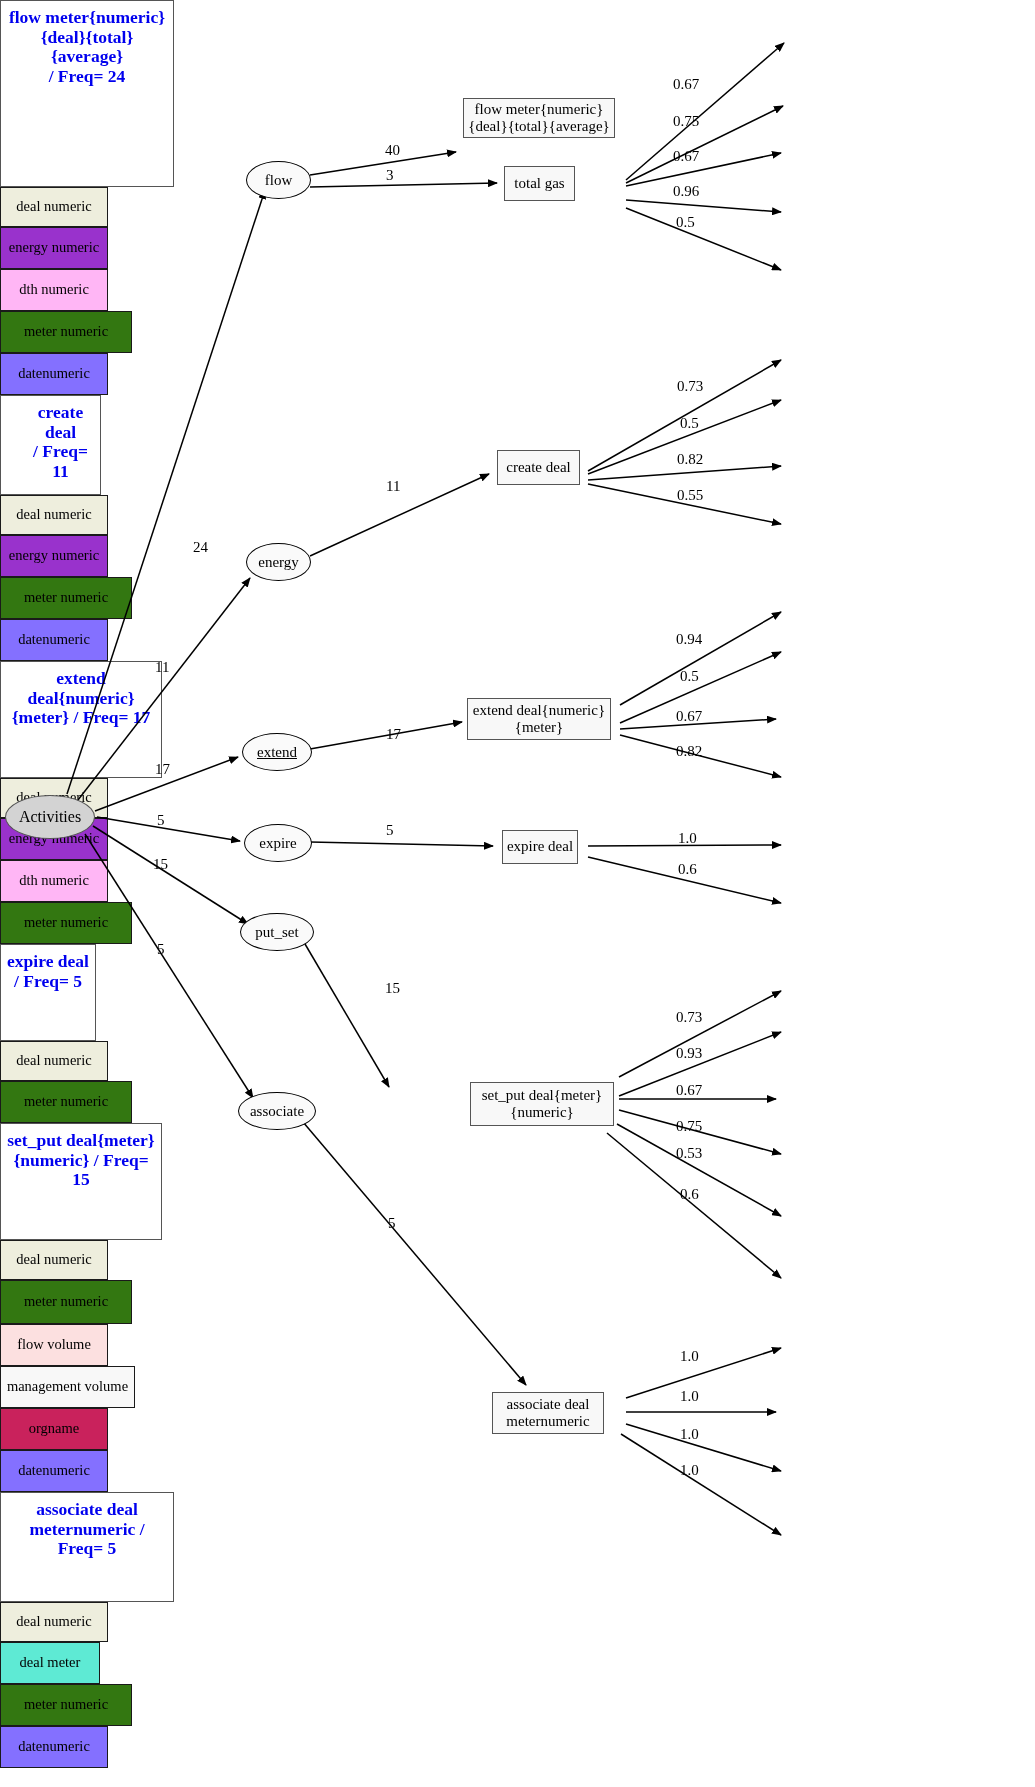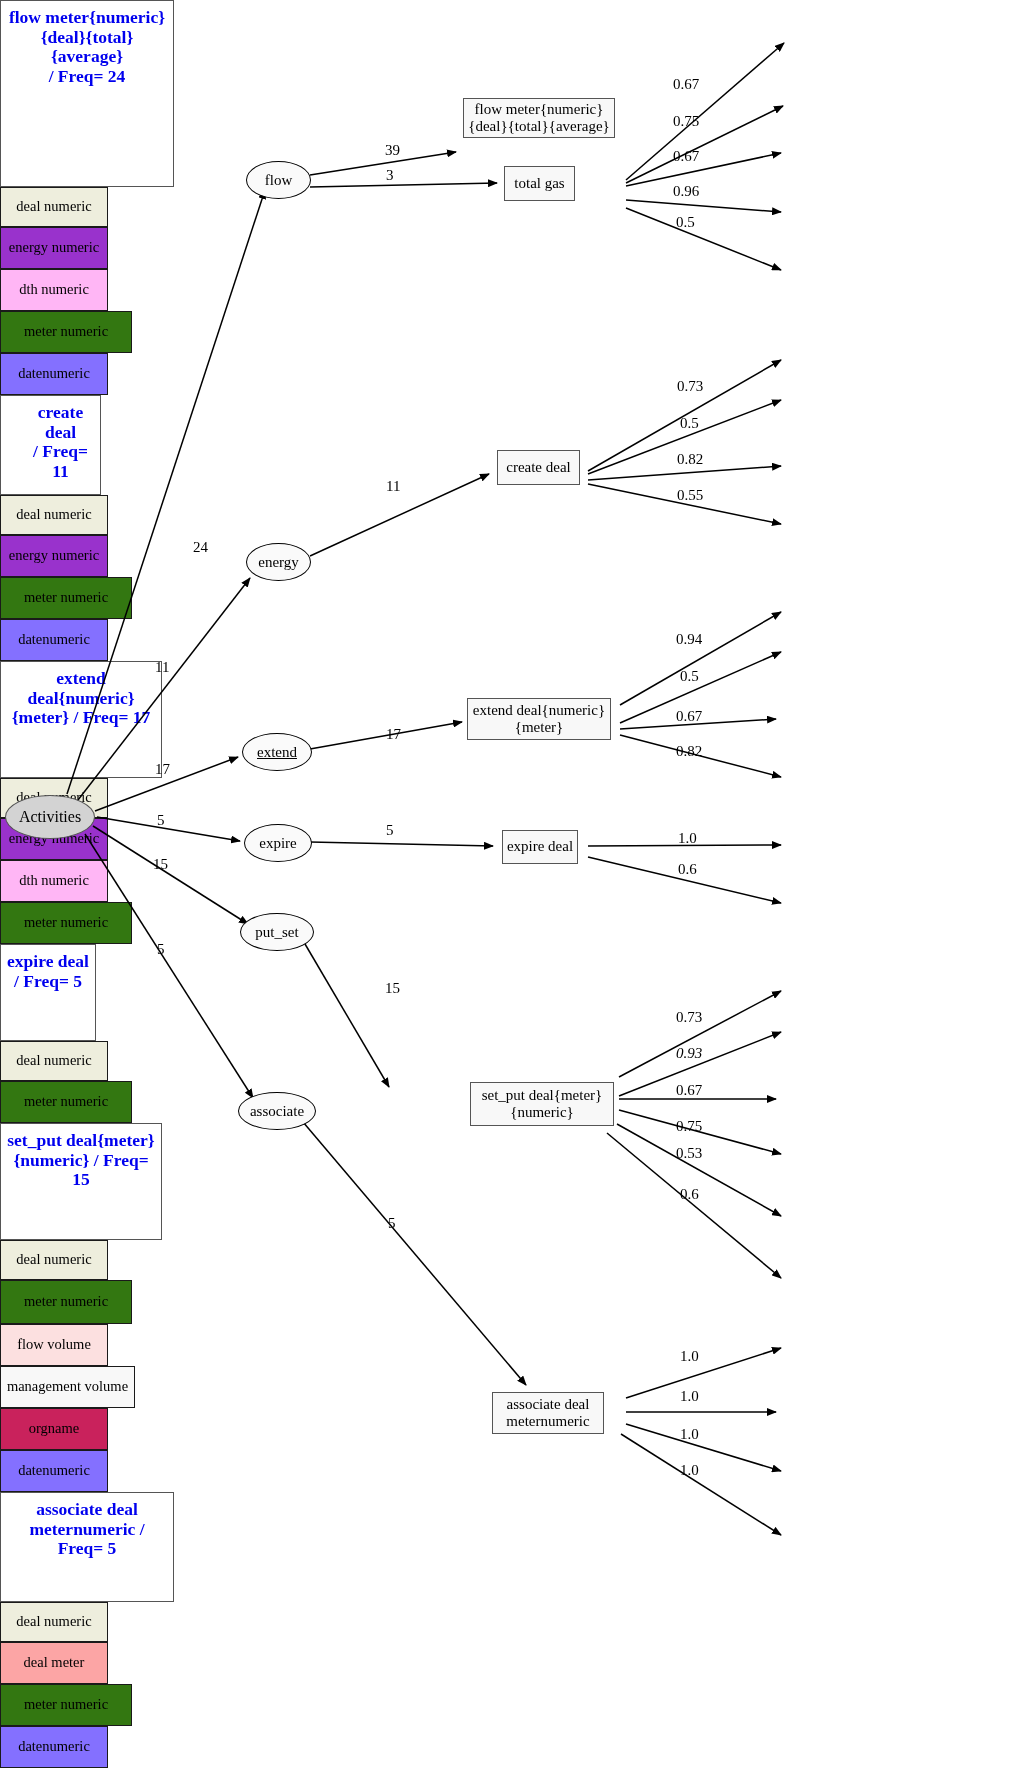--- a/index.html
+++ b/index.html
@@ -147,21 +147,21 @@
   <div class="edge-label" style="left:157px;top:942px;">5</div>
 
   <div class="cluster" style="left:453px;top:27px;width:174px;height:187px;">
     <div class="cluster-label">flow meter{numeric}
 {deal}{total}{average}
 / Freq= 24</div>
     <div class="inner-box" style="position:absolute;left:463px;top:98px;width:152px;height:40px;">flow meter{numeric}
 {deal}{total}{average}</div>
     <div class="inner-box" style="position:absolute;left:504px;top:166px;width:71px;height:35px;">total gas</div>
   </div>
-  <div class="edge-label" style="left:385px;top:143px;">39</div>
+  <div class="edge-label" style="left:385px;top:143px;">40</div>
   <div class="edge-label" style="left:386px;top:168px;">3</div>
 
   <div class="leaf" style="left:782px;top:5px;width:108px;height:40px;background:#eeeedd;">deal numeric</div>
   <div class="leaf" style="left:782px;top:68px;width:108px;height:42px;background:#9932cc;">energy numeric</div>
   <div class="leaf" style="left:782px;top:131px;width:108px;height:42px;background:#ffb6f5;">dth numeric</div>
   <div class="leaf" style="left:770px;top:194px;width:132px;height:42px;background:#337711;">meter numeric</div>
   <div class="leaf" style="left:782px;top:257px;width:108px;height:42px;background:#8470ff;">datenumeric</div>
 
   <div class="edge-label" style="left:673px;top:77px;">0.67</div>
   <div class="edge-label" style="left:673px;top:114px;">0.75</div>
@@ -226,36 +226,36 @@
   <div class="edge-label" style="left:385px;top:981px;">15</div>
 
   <div class="leaf" style="left:782px;top:953px;width:108px;height:40px;background:#eeeedd;">deal numeric</div>
   <div class="leaf" style="left:770px;top:1014px;width:132px;height:44px;background:#337711;">meter numeric</div>
   <div class="leaf" style="left:782px;top:1079px;width:108px;height:42px;background:#fce0e0;">flow volume</div>
   <div class="leaf" style="left:768px;top:1142px;width:135px;height:42px;background:#f8f8f8;">management volume</div>
   <div class="leaf" style="left:782px;top:1205px;width:108px;height:42px;background:#c9225c;">orgname</div>
   <div class="leaf" style="left:782px;top:1268px;width:108px;height:42px;background:#8470ff;">datenumeric</div>
 
   <div class="edge-label" style="left:676px;top:1010px;">0.73</div>
-  <div class="edge-label" style="left:676px;top:1046px;font-style:italic;">0.93</div>
+  <div class="edge-label" style="left:676px;top:1046px;">0.93</div>
   <div class="edge-label" style="left:676px;top:1083px;">0.67</div>
   <div class="edge-label" style="left:676px;top:1119px;">0.75</div>
   <div class="edge-label" style="left:676px;top:1146px;">0.53</div>
   <div class="edge-label" style="left:680px;top:1187px;">0.6</div>
 
   <div class="cluster" style="left:453px;top:1333px;width:174px;height:110px;">
     <div class="cluster-label">associate deal
 meternumeric / Freq= 5</div>
     <div class="inner-box" style="position:absolute;left:492px;top:1392px;width:112px;height:42px;">associate deal
 meternumeric</div>
   </div>
   <div class="edge-label" style="left:388px;top:1216px;">5</div>
 
   <div class="leaf" style="left:782px;top:1331px;width:108px;height:40px;background:#eeeedd;">deal numeric</div>
-  <div class="leaf" style="left:782px;top:1394px;width:108px;height:42px;background:#fca5a5;">deal meter</div>
+  <div class="leaf" style="left:782px;top:1394px;width:100px;height:42px;background:#5eead4;">deal meter</div>
   <div class="leaf" style="left:770px;top:1457px;width:132px;height:42px;background:#337711;">meter numeric</div>
   <div class="leaf" style="left:782px;top:1520px;width:108px;height:42px;background:#8470ff;">datenumeric</div>
 
   <div class="edge-label" style="left:680px;top:1349px;">1.0</div>
   <div class="edge-label" style="left:680px;top:1389px;">1.0</div>
   <div class="edge-label" style="left:680px;top:1427px;">1.0</div>
   <div class="edge-label" style="left:680px;top:1463px;">1.0</div>
 
 </div>
 

